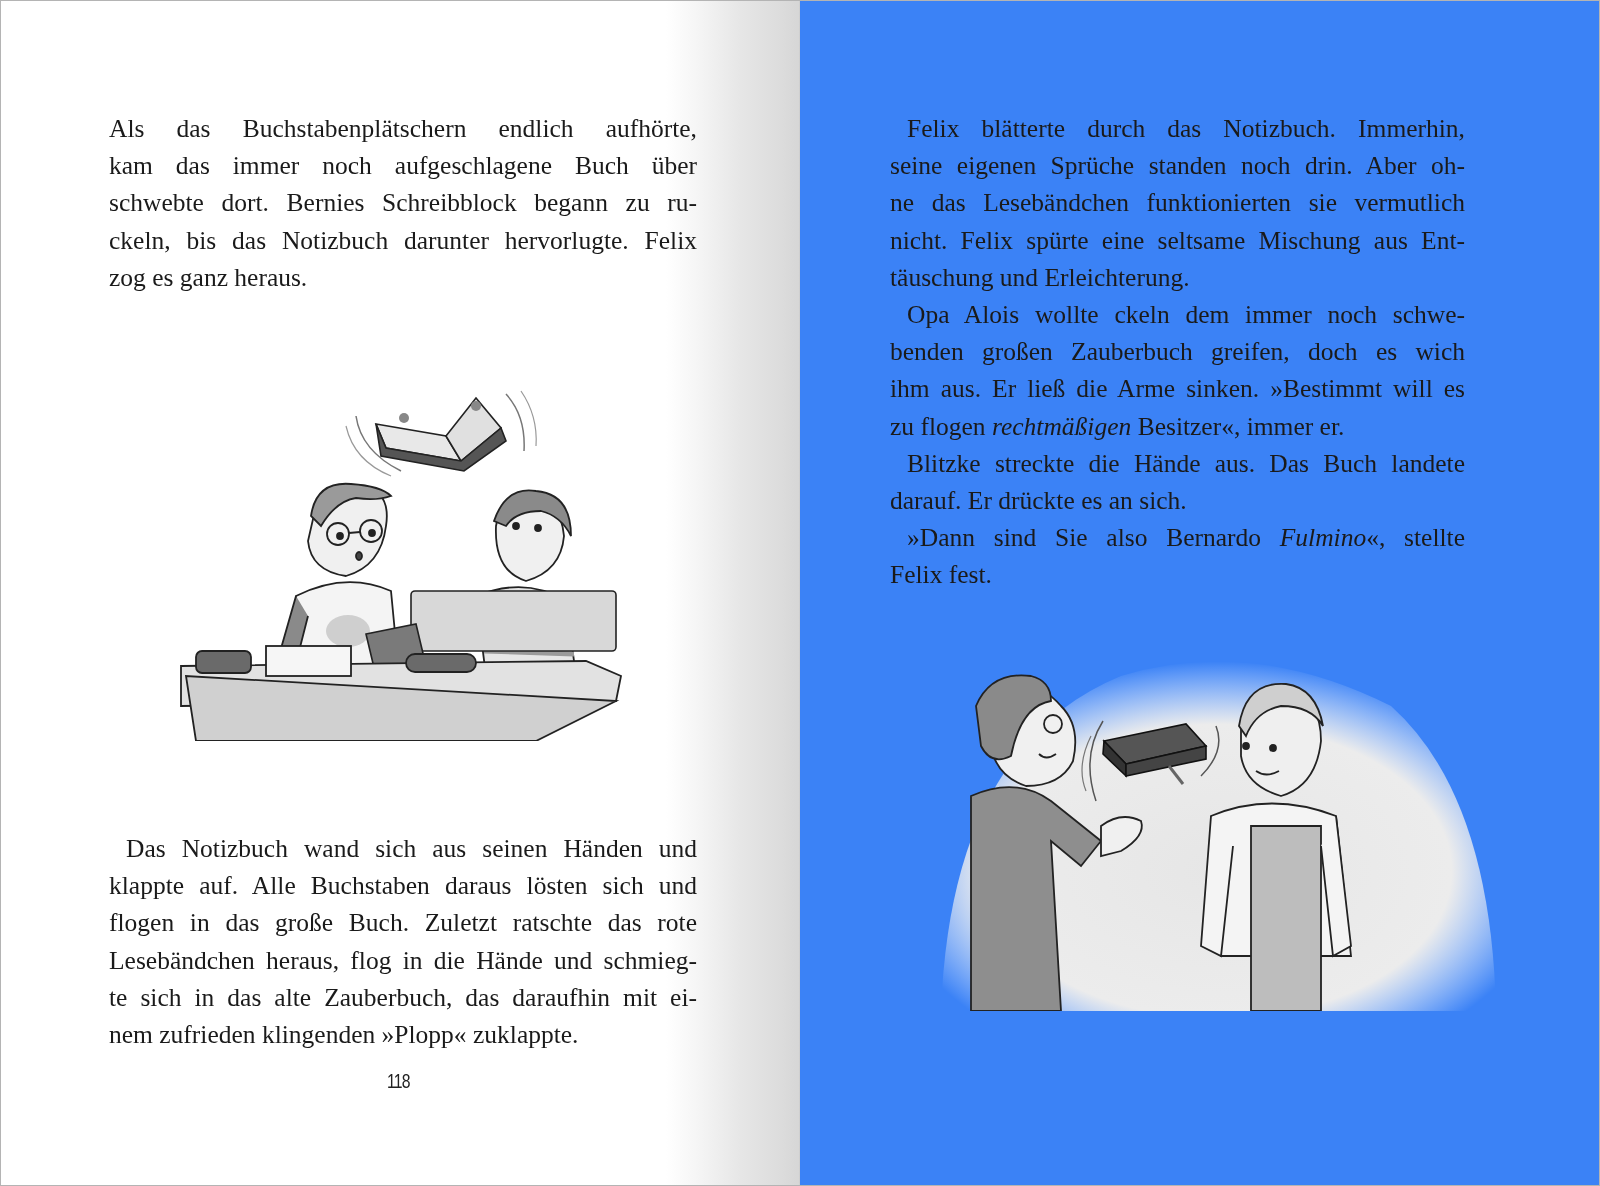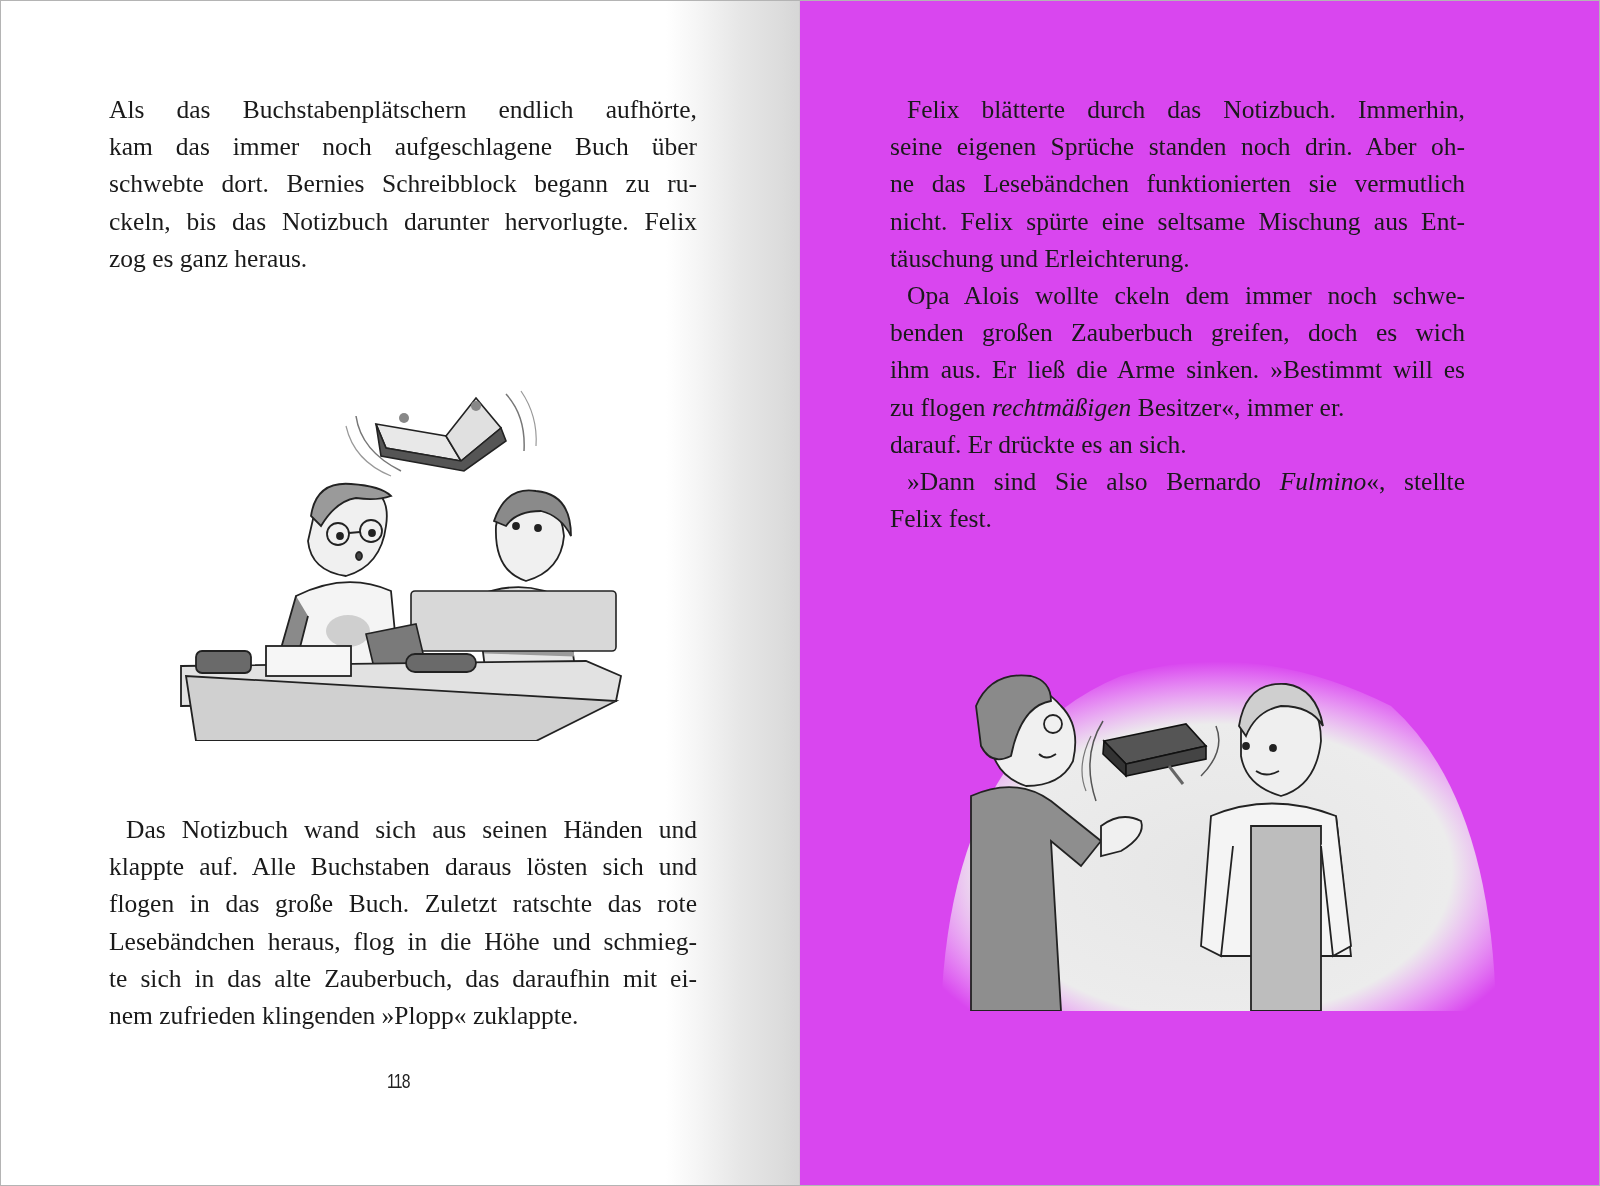--- a/index.html
+++ b/index.html
@@ -6,31 +6,32 @@
   body { width: 1600px; height: 1186px; overflow: hidden; position: relative; }
   .frame {
     position: absolute; left: 0; top: 0; width: 1598px; height: 1184px;
     border: 1px solid #b4b4b4; background: #ffffff;
   }
   .page { position: absolute; top: 0; height: 1184px; }
   .page-left {
     left: 0; width: 799px;
     background: linear-gradient(to right, #ffffff 0px, #ffffff 665px, #f4f4f4 700px, #e6e6e6 740px, #dcdcdc 780px, #d6d6d6 799px);
   }
-  .page-right { left: 799px; width: 799px; background: #d946ef; }
+  .page-right { left: 799px; width: 799px; background: #3b82f6; }
   .spine-edge { position: absolute; left: 798px; top: 0; width: 1px; height: 1184px; background: #cfcfcf; }
 
   .text-block {
     position: absolute;
     font-family: "Liberation Serif", "DejaVu Serif", serif;
     font-size: 25.5px;
     line-height: 37.2px;
     color: #1a1a1a;
     text-align: justify;
     hyphens: manual;
+    margin-top: 19px;
   }
   .line { display: block; text-align: justify; text-align-last: justify; white-space: nowrap; }
   .line.last { text-align-last: left; }
 
   .left-top { left: 108px; top: 90px; width: 588px; }
   .left-bottom { left: 108px; top: 810px; width: 588px; }
 
   .page-number {
     position: absolute; left: 386px; top: 1068px;
     font-family: "Liberation Sans", "DejaVu Sans", sans-serif;
@@ -109,21 +110,21 @@
           <rect x="90" y="270" width="85" height="30" fill="#f6f6f6"></rect>
           <rect x="230" y="278" width="70" height="18" rx="9" fill="#6a6a6a"></rect>
         </g>
       </svg>
     </div>
 
     <div class="text-block left-bottom">
       <span class="line" style="text-indent:17px">Das Notizbuch wand sich aus seinen Händen und</span>
       <span class="line">klappte auf. Alle Buchstaben daraus lösten sich und</span>
       <span class="line">flogen in das große Buch. Zuletzt ratschte das rote</span>
-      <span class="line">Lesebändchen heraus, flog in die Höhe und schmieg-</span>
+      <span class="line">Lesebändchen heraus, flog in die Hände und schmieg-</span>
       <span class="line">te sich in das alte Zauberbuch, das daraufhin mit ei-</span>
       <span class="line last">nem zufrieden klingenden »Plopp« zuklappte.</span>
     </div>
 
     <div class="page-number">118</div>
   </div>
 
   <div class="spine-edge"></div>
 
   <div class="page page-right">
@@ -133,20 +134,21 @@
       <span class="line">seine eigenen Sprüche standen noch drin. Aber oh-</span>
       <span class="line">ne das Lesebändchen funktionierten sie vermutlich</span>
       <span class="line">nicht. Felix spürte eine seltsame Mischung aus Ent-</span>
       <span class="line last">täuschung und Erleichterung.</span>
 
       <span class="line" style="text-indent:17px">Opa Alois wollte ckeln dem immer noch schwe-</span>
       <span class="line">benden großen Zauberbuch greifen, doch es wich</span>
       <span class="line">ihm aus. Er ließ die Arme sinken. »Bestimmt will es</span>
       <span class="line last"><span>zu flogen </span><em>rechtmäßigen</em><span> Besitzer«, immer er.</span></span>
 
+      <span class="line" style="text-indent:17px">Blitzke streckte die Hände aus. Das Buch landete</span>
       <span class="line last">darauf. Er drückte es an sich.</span>
 
       <span class="line" style="text-indent:17px"><span>»Dann sind Sie also Bernardo </span><em>Fulmino</em><span>«, stellte</span></span>
       <span class="line last">Felix fest.</span>
     </div>
   </div>
 
   <div class="illustration ill-book">
     <svg viewBox="0 0 580 385" xmlns="http://www.w3.org/2000/svg">
       <defs>

